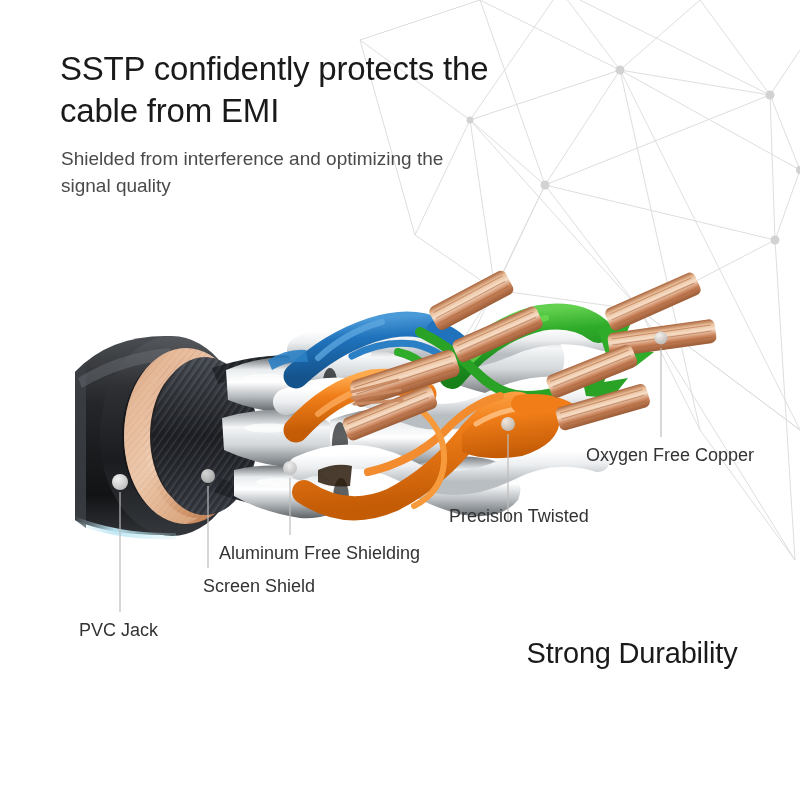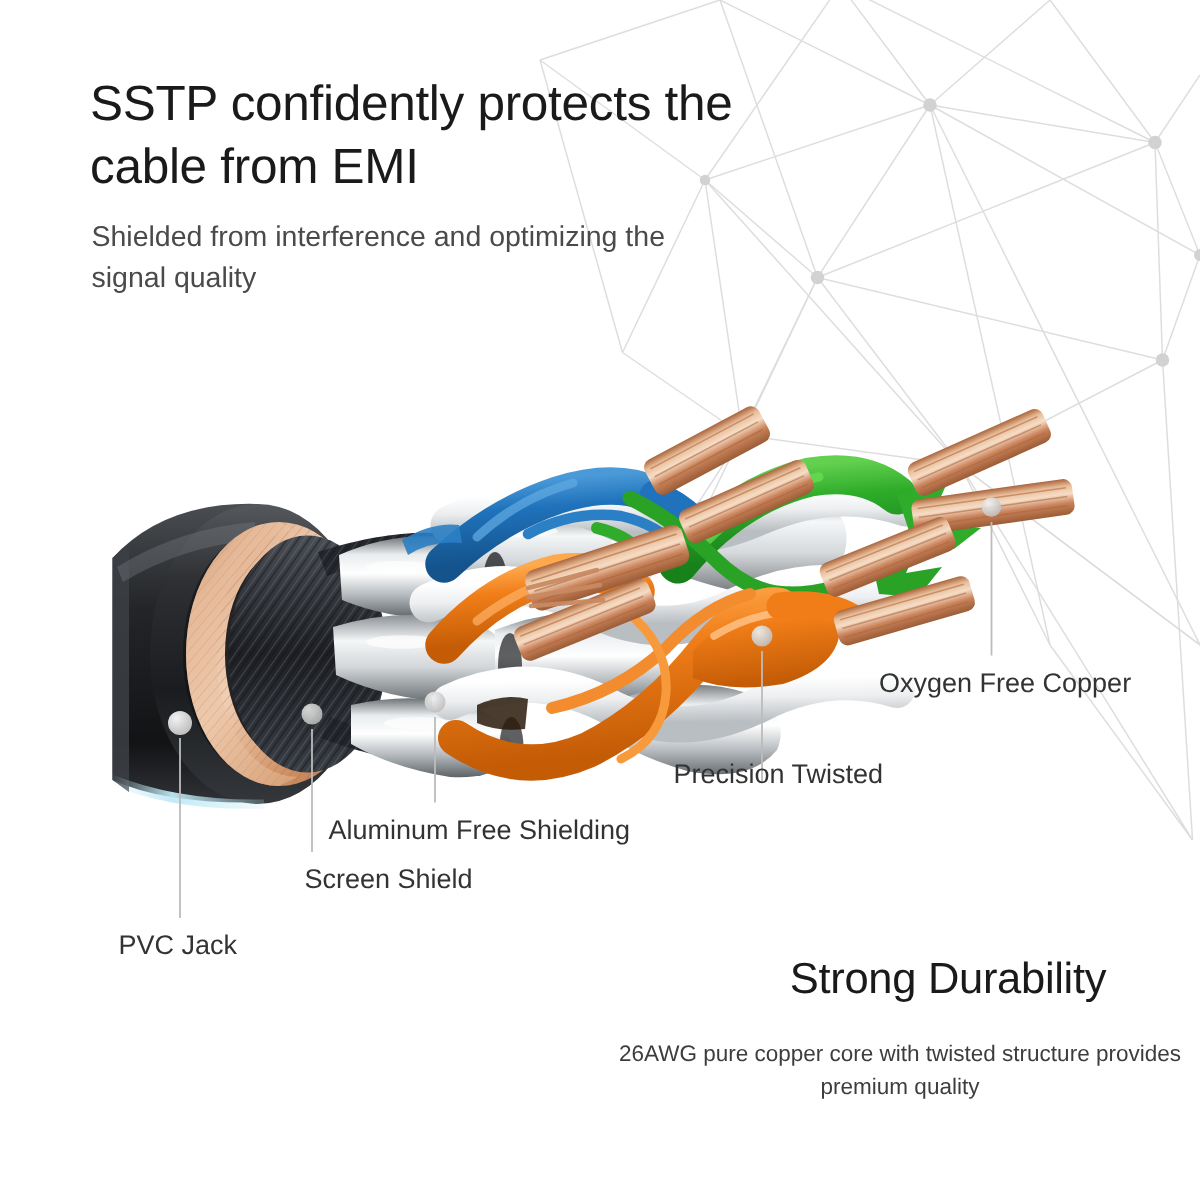--- a/index.html
+++ b/index.html
@@ -406,15 +406,14 @@
     </g>
   </svg>
 
   <div class="calloutText c-pvc">PVC Jack</div>
   <div class="calloutText c-screen">Screen Shield</div>
   <div class="calloutText c-alum">Aluminum Free Shielding</div>
   <div class="calloutText c-prec">Precision Twisted</div>
   <div class="calloutText c-oxy">Oxygen Free Copper</div>
 
   <div class="footTitle">Strong Durability</div>
-  <div class="footSub">26AWG pure copper core with twisted structure provides premium quality</div>
 
 </div>
 
 </body></html>

